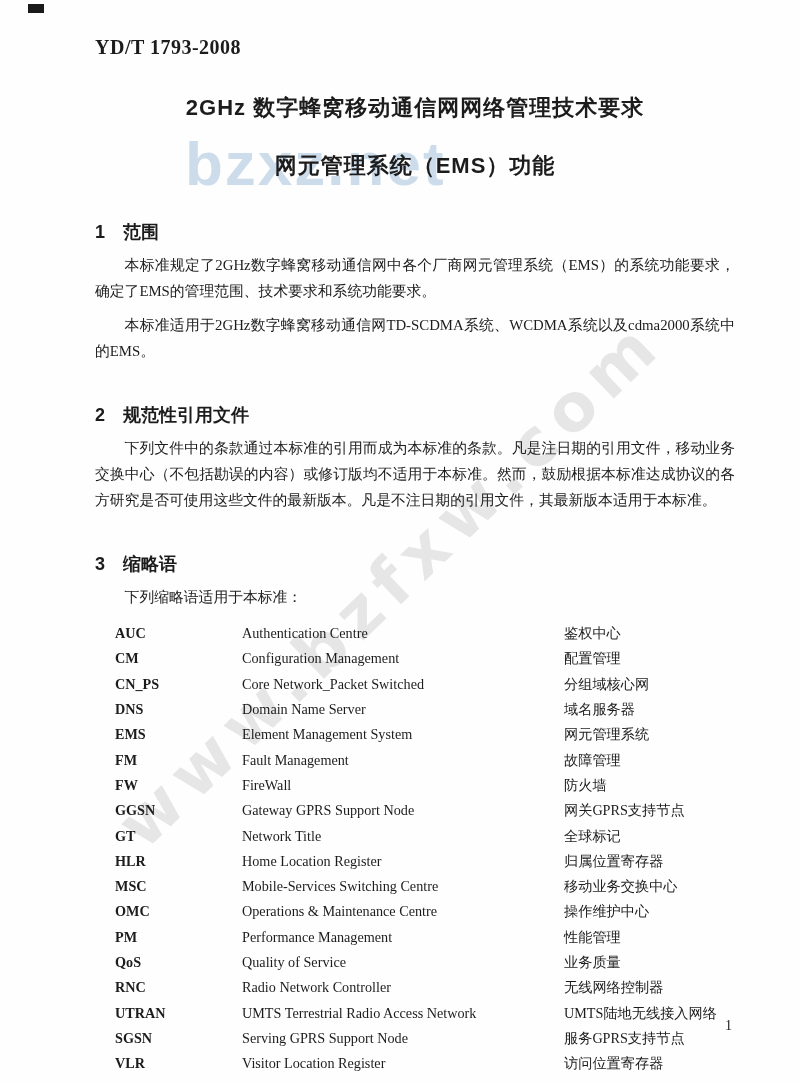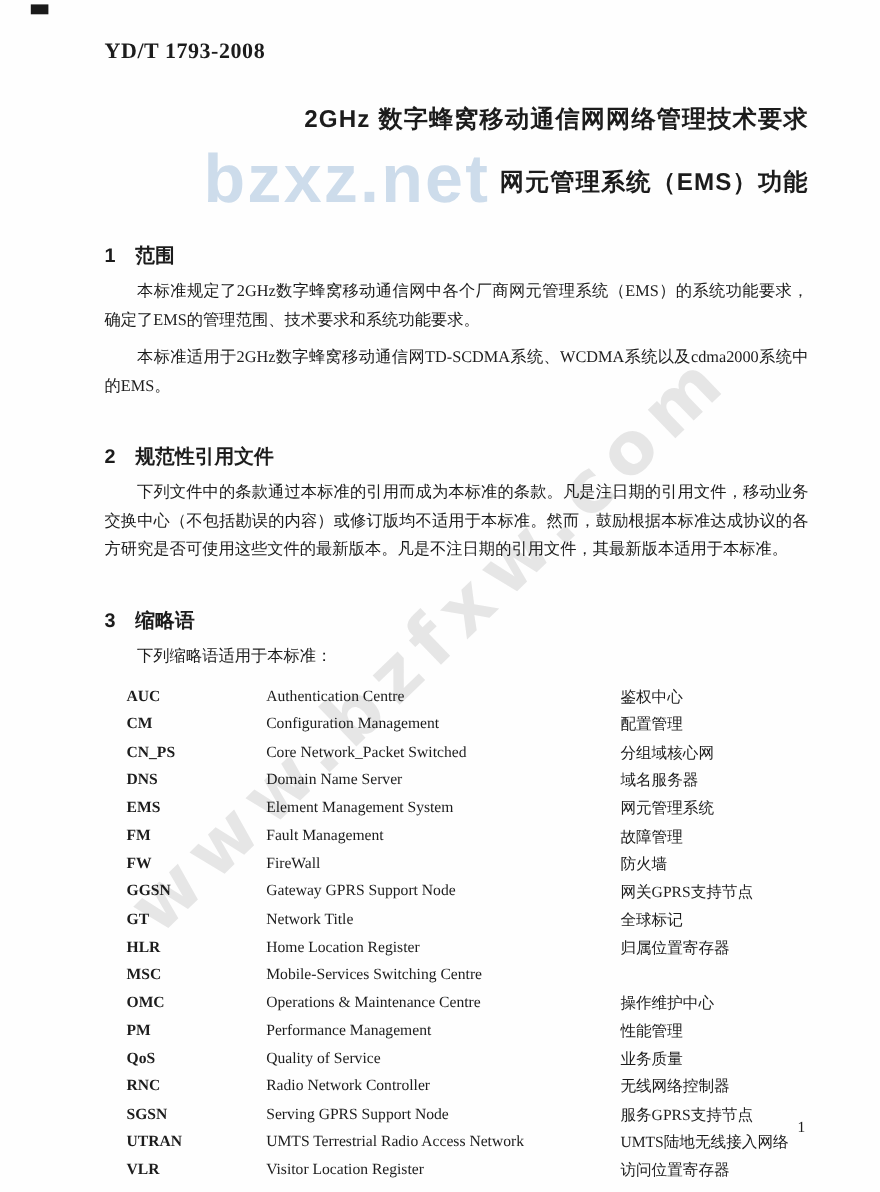--- a/index.html
+++ b/index.html
@@ -54,21 +54,21 @@
   .content { position: relative; z-index: 2; }
 
   .doc-number {
     margin-top: 36px;
     text-align: left;
     font-size: 20px;
     font-weight: 600;
     letter-spacing: 0.5px;
   }
 
-  .title-block { margin-top: 34px; text-align: right; }
+  .title-block { margin-top: 34px; text-align: center; }
   .title-line {
     display: block;
     font-family: "Liberation Sans", "DejaVu Sans", sans-serif;
     font-weight: bold;
     font-size: 22px;
     letter-spacing: 1px;
   }
   .title-line + .title-line { margin-top: 28px; }
 
   .section-heading {
@@ -185,20 +185,21 @@
             <span class="col-chinese">全球标记</span>
           </div>
           <div class="abbr-row">
             <span class="col-abbr">HLR</span>
             <span class="col-english">Home Location Register</span>
             <span class="col-chinese">归属位置寄存器</span>
           </div>
           <div class="abbr-row">
             <span class="col-abbr">MSC</span>
             <span class="col-english">Mobile-Services Switching Centre</span>
+            <span class="col-chinese">移动业务交换中心</span>
           </div>
           <div class="abbr-row">
             <span class="col-abbr">OMC</span>
             <span class="col-english">Operations &amp; Maintenance Centre</span>
             <span class="col-chinese">操作维护中心</span>
           </div>
           <div class="abbr-row">
             <span class="col-abbr">PM</span>
             <span class="col-english">Performance Management</span>
             <span class="col-chinese">性能管理</span>
@@ -207,30 +208,30 @@
             <span class="col-abbr">QoS</span>
             <span class="col-english">Quality of Service</span>
             <span class="col-chinese">业务质量</span>
           </div>
           <div class="abbr-row">
             <span class="col-abbr">RNC</span>
             <span class="col-english">Radio Network Controller</span>
             <span class="col-chinese">无线网络控制器</span>
           </div>
           <div class="abbr-row">
+            <span class="col-abbr">UTRAN</span>
+            <span class="col-english">UMTS Terrestrial Radio Access Network</span>
+            <span class="col-chinese">UMTS陆地无线接入网络</span>
+          </div>
+          <div class="abbr-row">
             <span class="col-abbr">SGSN</span>
             <span class="col-english">Serving GPRS Support Node</span>
             <span class="col-chinese">服务GPRS支持节点</span>
           </div>
           <div class="abbr-row">
-            <span class="col-abbr">UTRAN</span>
-            <span class="col-english">UMTS Terrestrial Radio Access Network</span>
-            <span class="col-chinese">UMTS陆地无线接入网络</span>
-          </div>
-          <div class="abbr-row">
             <span class="col-abbr">VLR</span>
             <span class="col-english">Visitor Location Register</span>
             <span class="col-chinese">访问位置寄存器</span>
           </div>
         </div>
     </div>
 
   </div>
 
   <div class="page-number">1</div>

